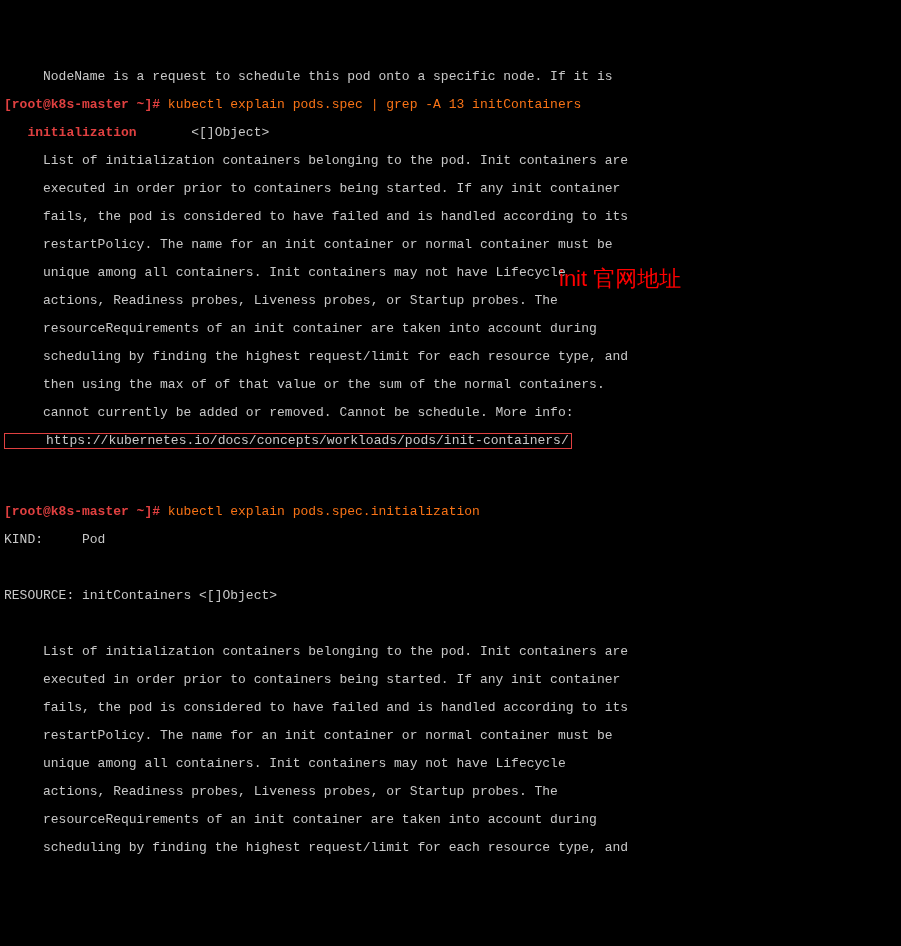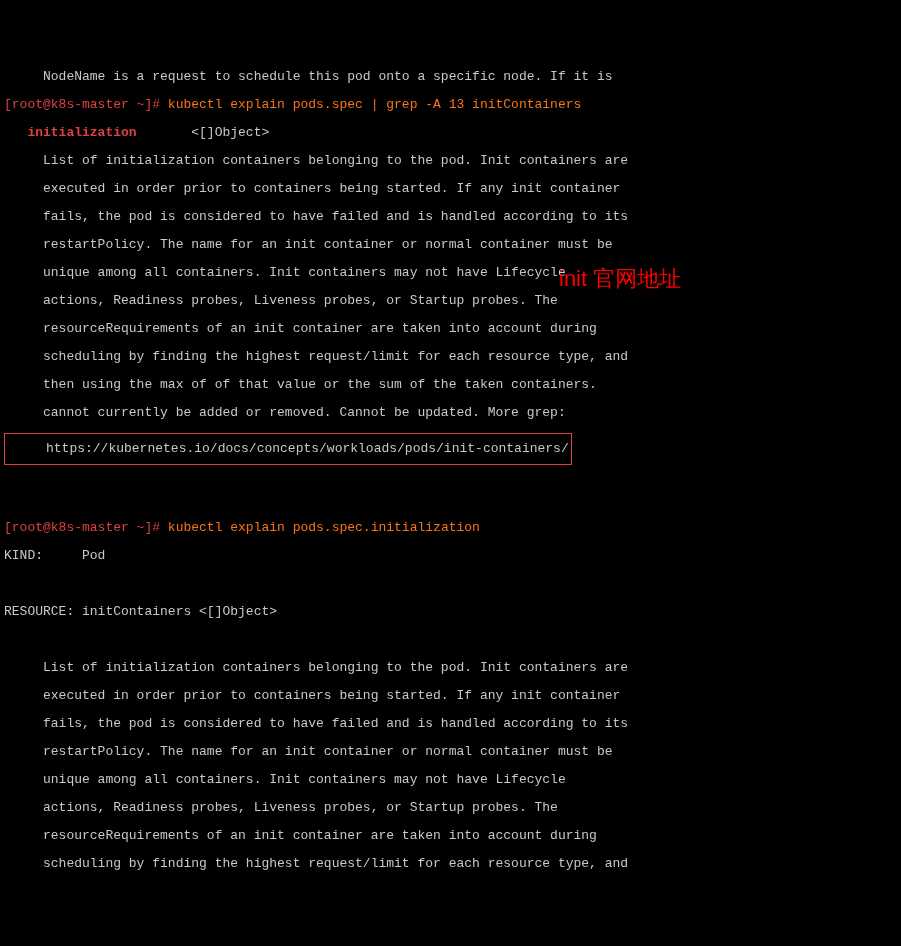--- a/index.html
+++ b/index.html
@@ -9,27 +9,27 @@
     font-family: "Consolas", "Courier New", monospace;
     font-size: 13px;
     line-height: 14px;
     white-space: pre;
     padding: 0 4px;
     width: 901px;
     height: 946px;
     overflow: hidden;
   }
   .line { display: block; }
-  .prompt-root { color: #e04040; }
+  .prompt-root { color: #e04040; font-weight: bold; }
   .prompt-rest { color: #f97316; }
   .highlight-red { color: #e04040; font-weight: bold; }
   .box {
     border: 1px solid #e04040;
     display: inline-block;
-    padding: 8px 2px;
+    padding: 0 2px;
     margin-top: -1px;
   }
   .annotation {
     color: #ff0000;
     font-family: Liberation Sans, sans-serif;
     font-size: 22px;
     position: absolute;
   }
   .content { position: relative; }
 </style>
@@ -43,22 +43,22 @@
 <span class="line"><span class="prompt-root">[root@k8s-master ~]#</span><span class="prompt-rest"> kubectl explain pods.spec | grep -A 13 initContainers</span></span>
 <span class="line"><span class="highlight-red">   initialization</span><span>       &lt;[]Object&gt;</span></span>
 <span class="line">     List of initialization containers belonging to the pod. Init containers are</span>
 <span class="line">     executed in order prior to containers being started. If any init container</span>
 <span class="line">     fails, the pod is considered to have failed and is handled according to its</span>
 <span class="line">     restartPolicy. The name for an init container or normal container must be</span>
 <span class="line">     unique among all containers. Init containers may not have Lifecycle</span>
 <span class="line">     actions, Readiness probes, Liveness probes, or Startup probes. The</span>
 <span class="line">     resourceRequirements of an init container are taken into account during</span>
 <span class="line">     scheduling by finding the highest request/limit for each resource type, and</span>
-<span class="line">     then using the max of of that value or the sum of the taken containers.</span>
-<span class="line">     cannot currently be added or removed. Cannot be updated. More grep:</span>
+<span class="line">     then using the max of of that value or the sum of the normal containers.</span>
+<span class="line">     cannot currently be added or removed. Cannot be schedule. More info:</span>
 <span class="line"><span class="box">     https://kubernetes.io/docs/concepts/workloads/pods/init-containers/</span></span>
 <div class="annotation" style="left:555px; top:216px;">init 官网地址</div>
 <span class="line"> </span>
 <span class="line"><span class="prompt-root">[root@k8s-master ~]#</span><span class="prompt-rest"> kubectl explain pods.spec.initialization</span></span>
 <span class="line">KIND:     Pod</span>
 <span class="line"> </span>
 <span class="line">RESOURCE: initContainers &lt;[]Object&gt;</span>
 <span class="line"> </span>
 <span class="line">     List of initialization containers belonging to the pod. Init containers are</span>
 <span class="line">     executed in order prior to containers being started. If any init container</span>

